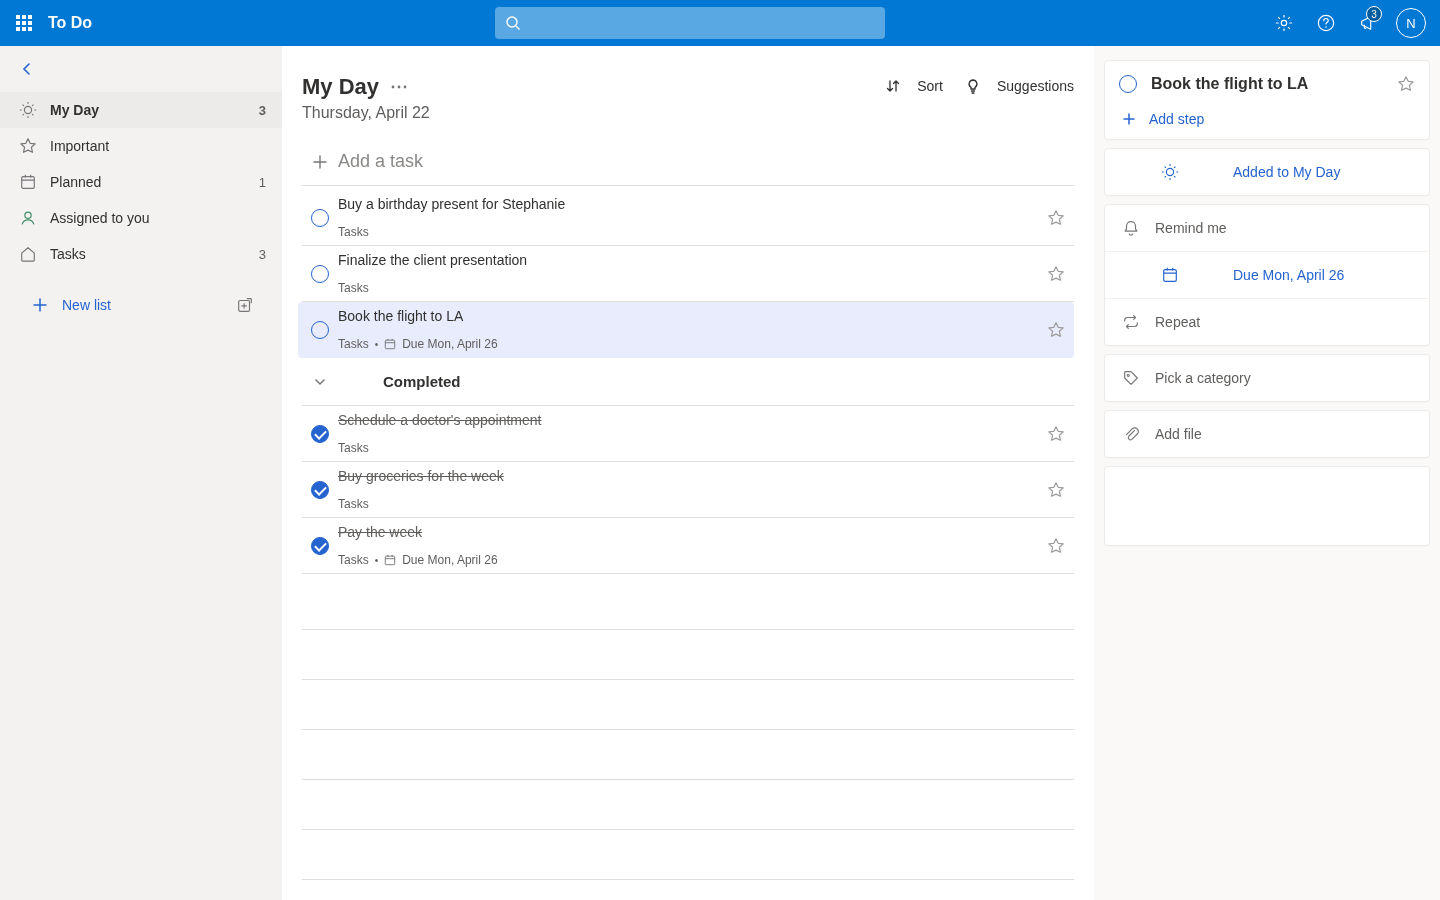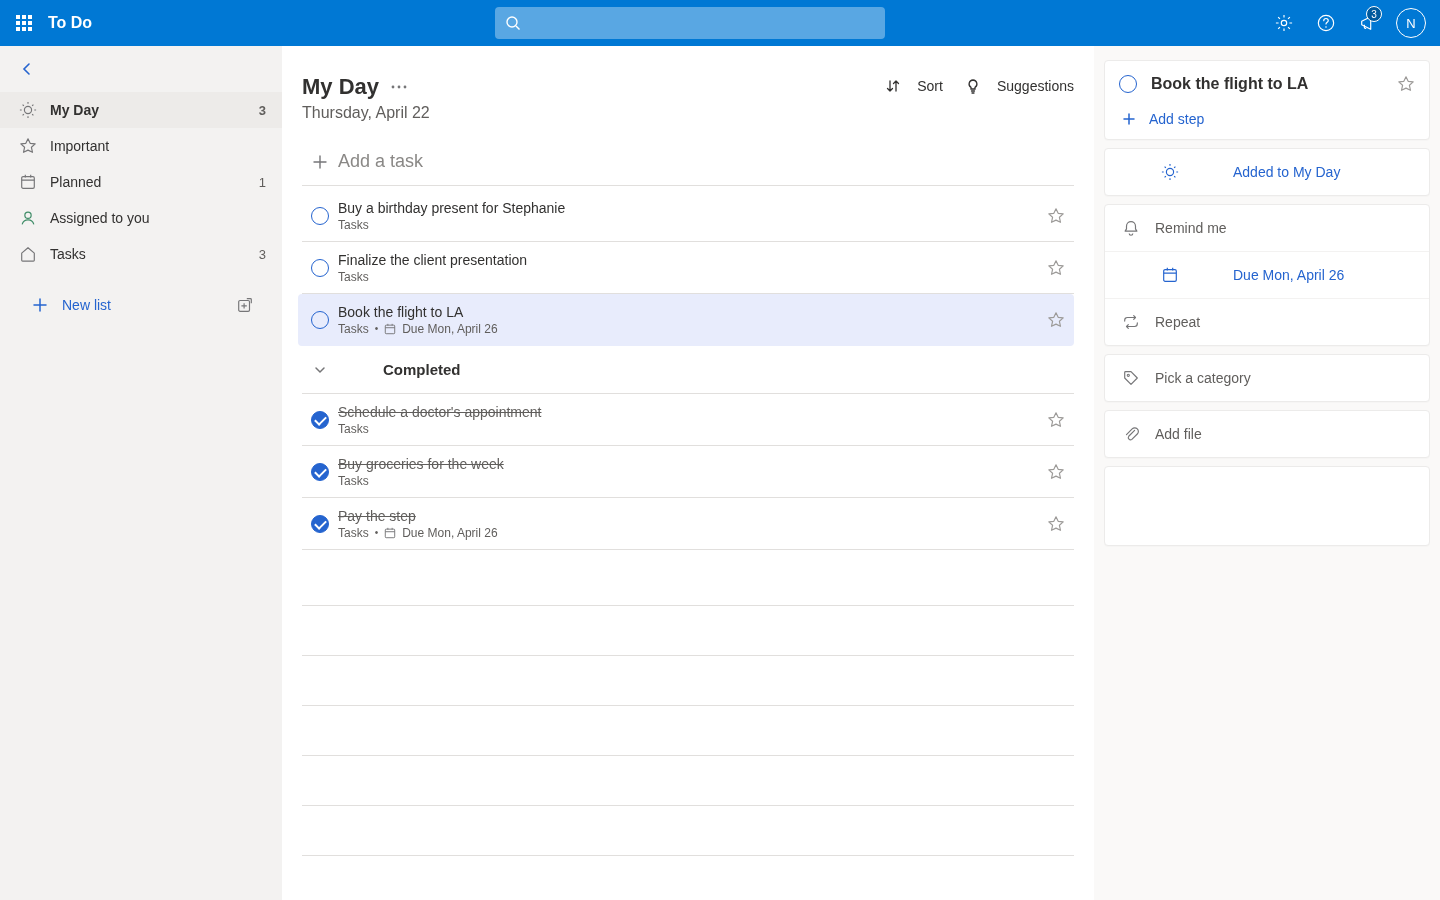--- a/index.html
+++ b/index.html
@@ -138,21 +138,21 @@
     display: inline-block;
   }
   .circle.done {
     background: var(--accent); position: relative;
   }
   .circle.done::after {
     content: ""; position: absolute; left: 5px; top: 2px;
     width: 5px; height: 9px; border: solid #fff; border-width: 0 2px 2px 0;
     transform: rotate(45deg);
   }
-  .task-body { flex: 1; display: flex; flex-direction: column; gap: 2px; }
+  .task-body { flex: 1; display: flex; flex-direction: column; gap: 13px; }
   .task-title { font-size: 14px; color: var(--text-dark); }
   .task-title.done { text-decoration: line-through; color: var(--text-muted); }
   .task-meta { font-size: 12px; color: var(--text-muted); display: flex; align-items: center; gap: 6px; }
   .task-meta .dot { font-size: 10px; }
   .task-star { width: 36px; display: flex; justify-content: center; color: var(--text-light); }
 
   .section-header {
     display: flex; align-items: center; height: 48px;
     font-size: 15px; font-weight: 600; color: var(--text-dark);
     cursor: pointer; border-bottom: 1px solid var(--divider); gap: 45px;
@@ -465,21 +465,21 @@
           <svg width="18" height="18" viewBox="0 0 20 20" fill="none">
               <path d="M10 2l2.4 5 5.6.6-4.2 3.8 1.2 5.6L10 14.6 5 17l1.2-5.6L2 7.6l5.6-.6L10 2z" stroke="#9c9a98" stroke-width="1.3" stroke-linejoin="round"></path>
             </svg>
         </span>
       </li>
       <li class="task-item">
         <span class="task-check">
             <span class="circle done"></span>
           </span>
         <div class="task-body">
-          <span class="task-title done">Pay the step</span>
+          <span class="task-title done">Pay the week</span>
           <span class="task-meta">
             <span>Tasks</span>
             <span class="dot">•</span>
             <svg width="12" height="12" viewBox="0 0 14 14" fill="none">
                 <rect x="1.5" y="2.5" width="11" height="10" rx="1" stroke="#767678" stroke-width="1.1"></rect>
                 <path d="M1.5 5.5h11M4.5 1v2M9.5 1v2" stroke="#767678" stroke-width="1.1"></path>
               </svg>
             <span>Due Mon, April 26</span>
           </span>
         </div>

